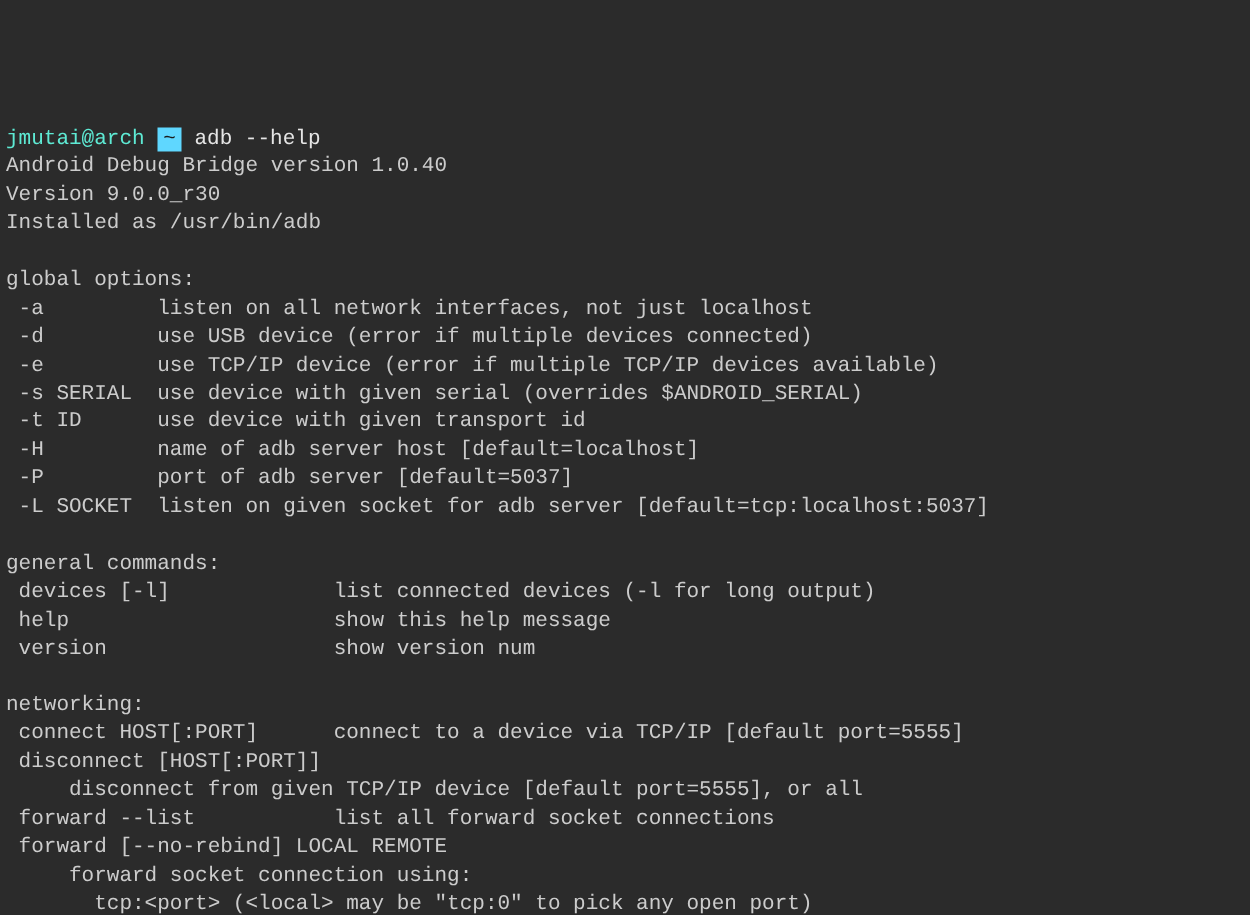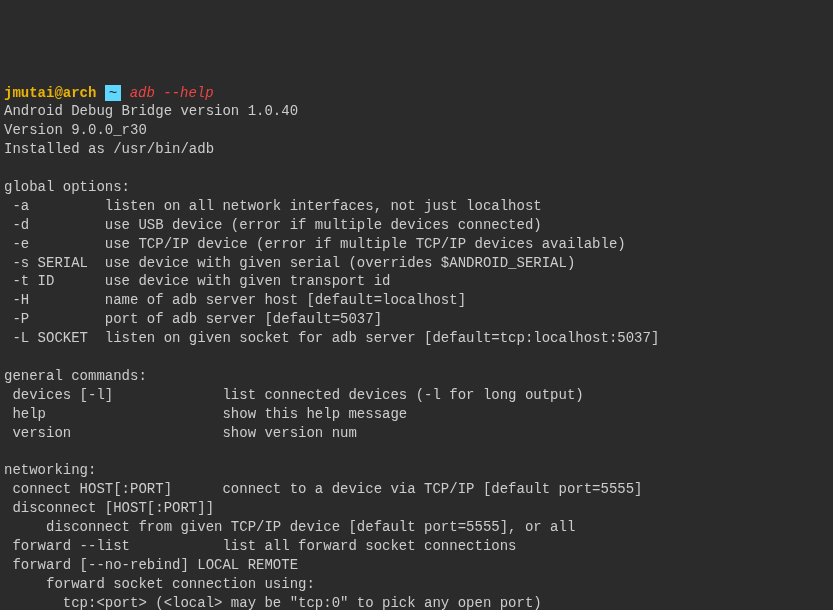--- a/index.html
+++ b/index.html
@@ -13,34 +13,32 @@
       font-family: 'Courier New', Consolas, monospace;
       font-size: 14px;
       line-height: 1.35;
       padding: 8px 4px;
       width: 833px;
       height: 610px;
       overflow: hidden;
       white-space: pre;
     }
     .prompt-user {
-      color: #eab308;
-      font-weight: bold;
+      color: #5eead4;
     }
     .prompt-arrow {
       color: #5fd7ff;
     }
     .prompt-tilde {
       background-color: #5fd7ff;
       color: #1a1a1a;
       padding: 0 4px;
     }
     .cmd {
-      color: #ef4444;
-      font-style: italic;
+      color: #e5e5e5;
     }
     .line {
       display: block;
     }
   </style>
 </head>
 <body>
 
 
 

